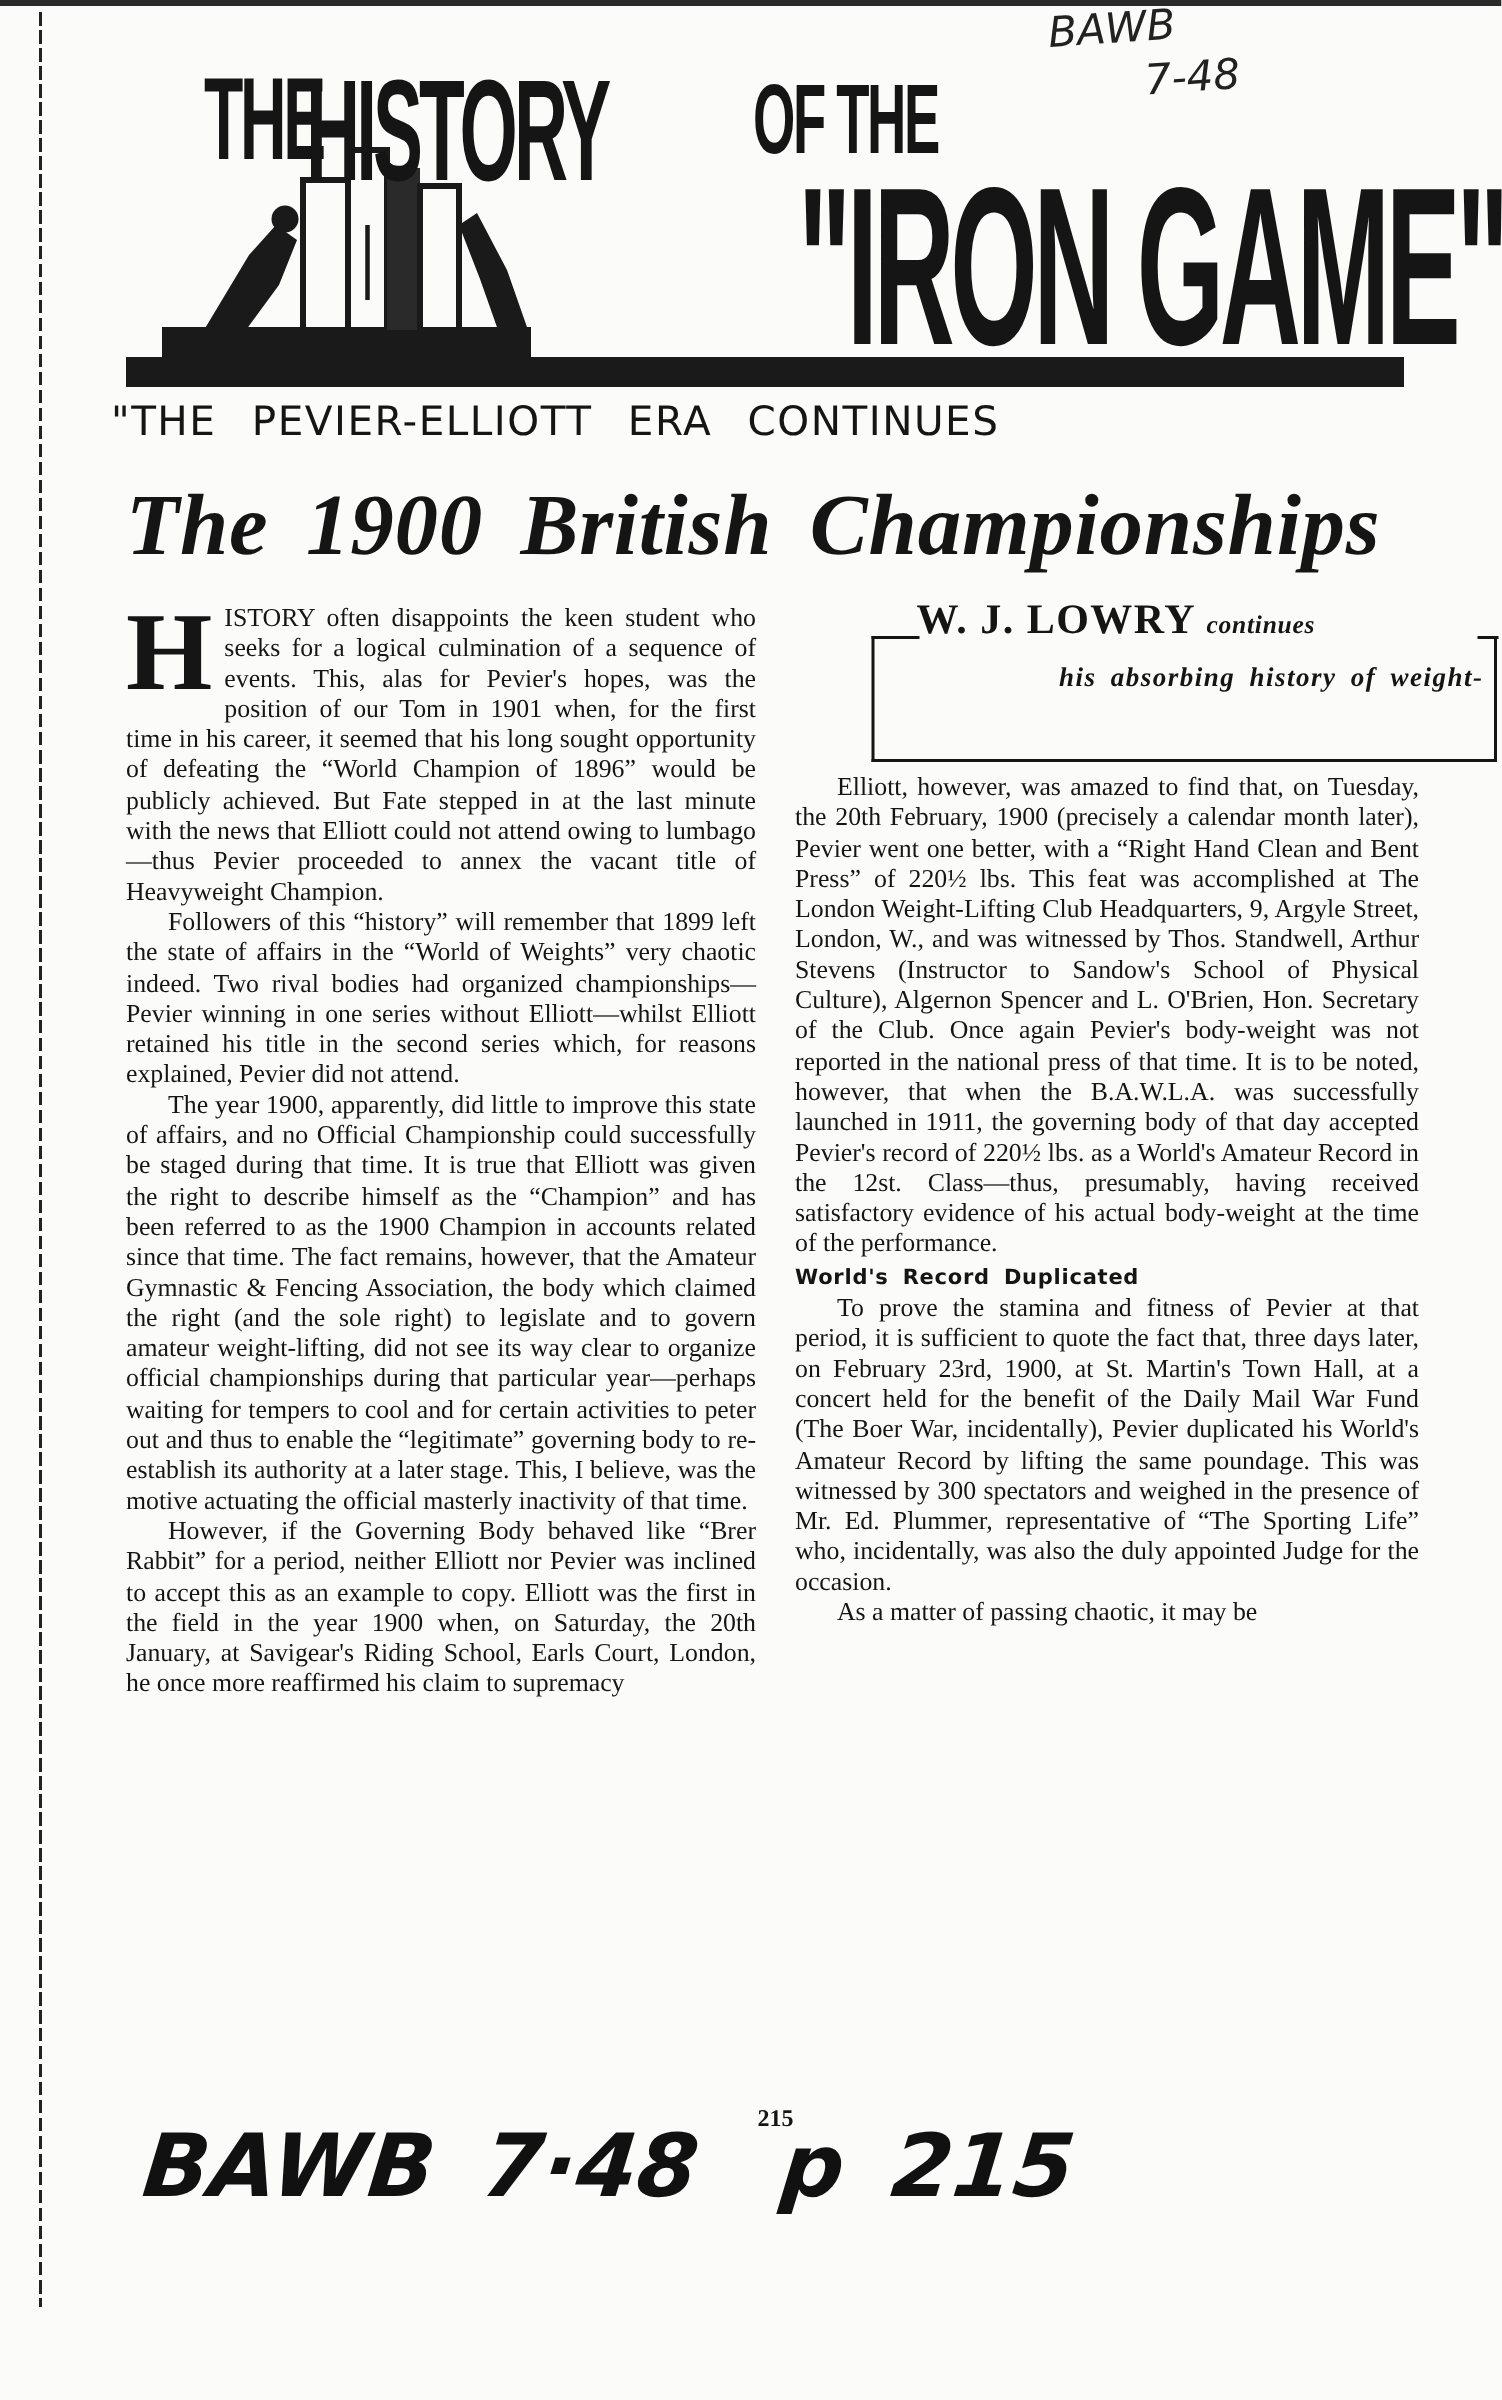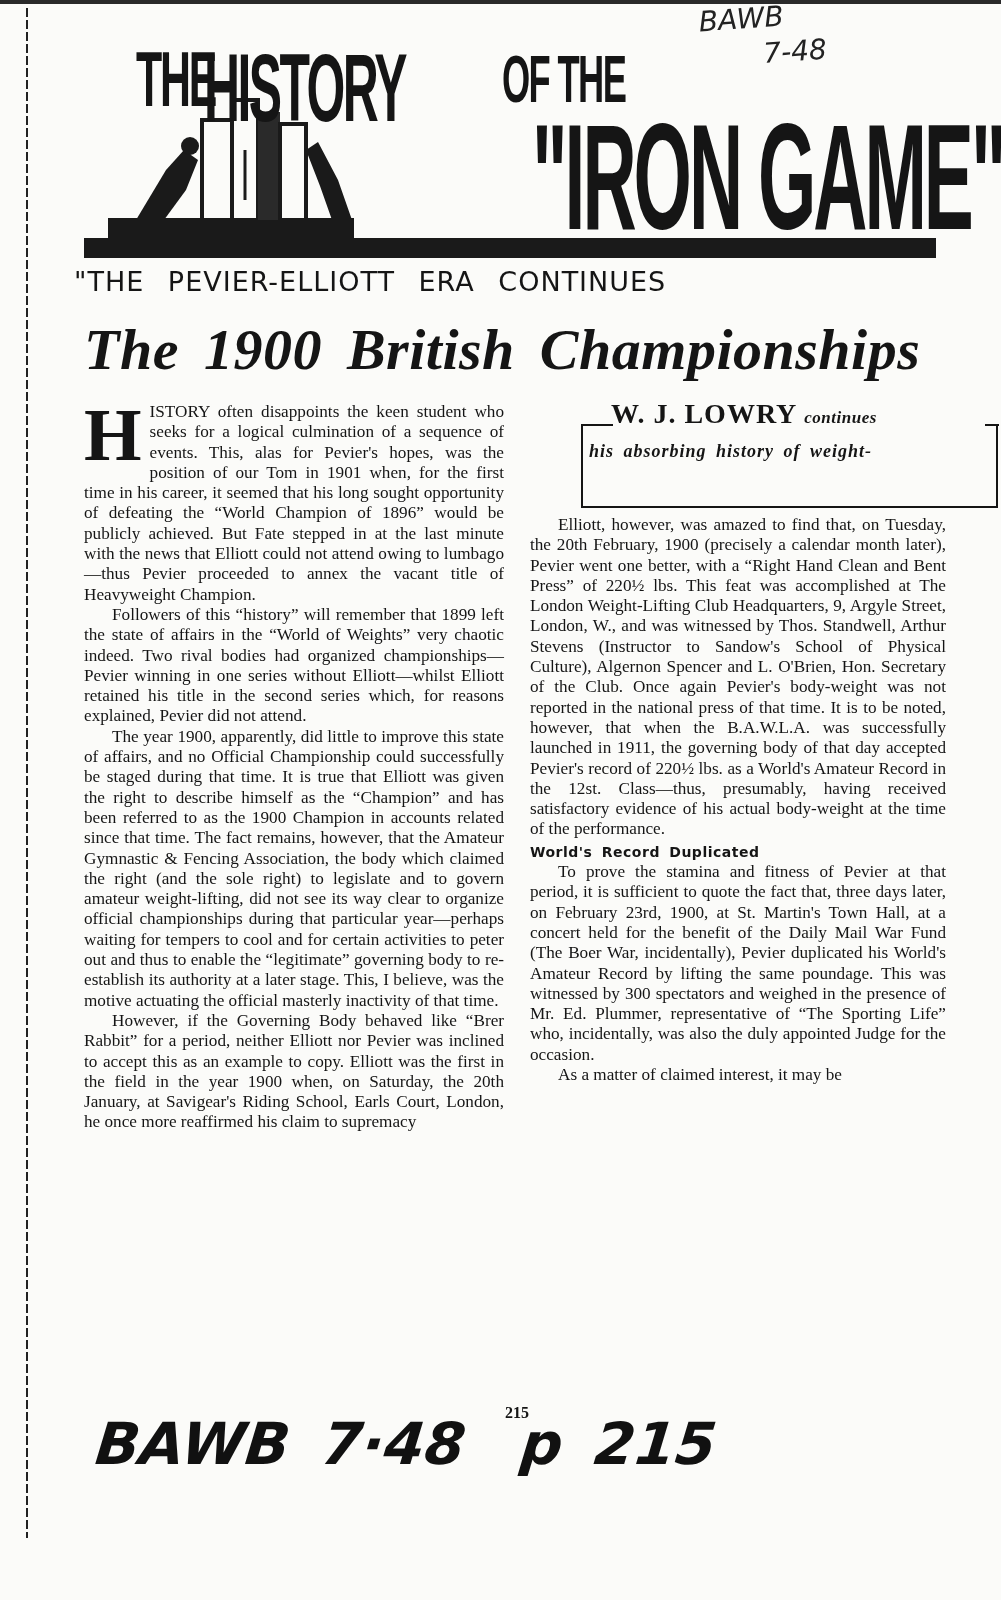--- a/index.html
+++ b/index.html
@@ -42,21 +42,21 @@
   .col-right { left: 530px; top: 515px; width: 416px; }
   .dropcap { float: left; font-size: 74px; line-height: 58px; font-weight: bold; margin: 4px 8px 0 0; }
   .subhead { font-family: "DejaVu Sans", sans-serif; font-weight: bold; font-size: 14px; margin: 2px 0 0 0; letter-spacing: 0.5px; word-spacing: 4px; }
 
   .byline-box { position: absolute; left: 545px; top: 398px; width: 418px; height: 110px; margin-left: 36px; }
   .byline-name { position: absolute; left: 30px; top: 0; font-size: 28px; font-weight: bold; letter-spacing: 1px; white-space: nowrap; }
   .byline-name .cont { font-size: 17px; font-style: italic; font-weight: bold; letter-spacing: 0.5px; }
   .byline-rule-left { position: absolute; left: 0; top: 26px; width: 32px; height: 2px; background: #151515; }
   .byline-rule-right { position: absolute; right: 0; top: 26px; width: 14px; height: 2px; background: #151515; }
   .byline-frame { position: absolute; left: 0; top: 26px; width: 413px; height: 82px; border-left: 2px solid #151515; border-right: 2px solid #151515; border-bottom: 2px solid #151515; }
-  .byline-desc { position: absolute; left: 8px; top: 38px; width: 400px; text-align: left; font-style: italic; font-weight: bold;
+  .byline-desc { position: absolute; left: 8px; top: 38px; width: 400px; text-align: right; font-style: italic; font-weight: bold;
     font-size: 18px; line-height: 31px; letter-spacing: 1px; word-spacing: 4px; }
 
   .page-number { position: absolute; left: 505px; top: 1404px; font-size: 16px; font-weight: bold; }
   .annot-bottom { position: absolute; left: 96px; top: 1410px; font-family: "DejaVu Sans", sans-serif; font-style: italic; font-weight: bold;
     font-size: 58px; color: #111; word-spacing: 12px; transform: skewX(-6deg); white-space: nowrap; }
   .annot-bottom .p-mark { margin-left: 56px; }
 </style>
 </head>
 <body>
 
@@ -104,20 +104,20 @@
   <div class="byline-name"><span>W. J. LOWRY</span> <span class="cont">continues</span></div>
   <div class="byline-desc">
     <div>his absorbing history of weight-</div>
   </div>
 </div>
 
 <div class="col col-right">
   <p>Elliott, however, was amazed to find that, on Tuesday, the 20th February, 1900 (precisely a calendar month later), Pevier went one better, with a “Right Hand Clean and Bent Press” of 220½ lbs. This feat was accomplished at The London Weight-Lifting Club Headquarters, 9, Argyle Street, London, W., and was witnessed by Thos. Standwell, Arthur Stevens (Instructor to Sandow's School of Physical Culture), Algernon Spencer and L. O'Brien, Hon. Secretary of the Club. Once again Pevier's body-weight was not reported in the national press of that time. It is to be noted, however, that when the B.A.W.L.A. was successfully launched in 1911, the governing body of that day accepted Pevier's record of 220½ lbs. as a World's Amateur Record in the 12st. Class—thus, presumably, having received satisfactory evidence of his actual body-weight at the time of the performance.</p>
   <div class="subhead">World's Record Duplicated</div>
   <p>To prove the stamina and fitness of Pevier at that period, it is sufficient to quote the fact that, three days later, on February 23rd, 1900, at St. Martin's Town Hall, at a concert held for the benefit of the Daily Mail War Fund (The Boer War, incidentally), Pevier duplicated his World's Amateur Record by lifting the same poundage. This was witnessed by 300 spectators and weighed in the presence of Mr. Ed. Plummer, representative of “The Sporting Life” who, incidentally, was also the duly appointed Judge for the occasion.</p>
-  <p>As a matter of claimed interest, it may be</p>
+  <p>As a matter of passing chaotic, it may be</p>
 </div>
 
 <div class="page-number">215</div>
 
 <div class="annot-bottom">
   <span>BAWB 7·48</span><span class="p-mark">p</span> <span>215</span>
 </div>
 
 </body></html>

